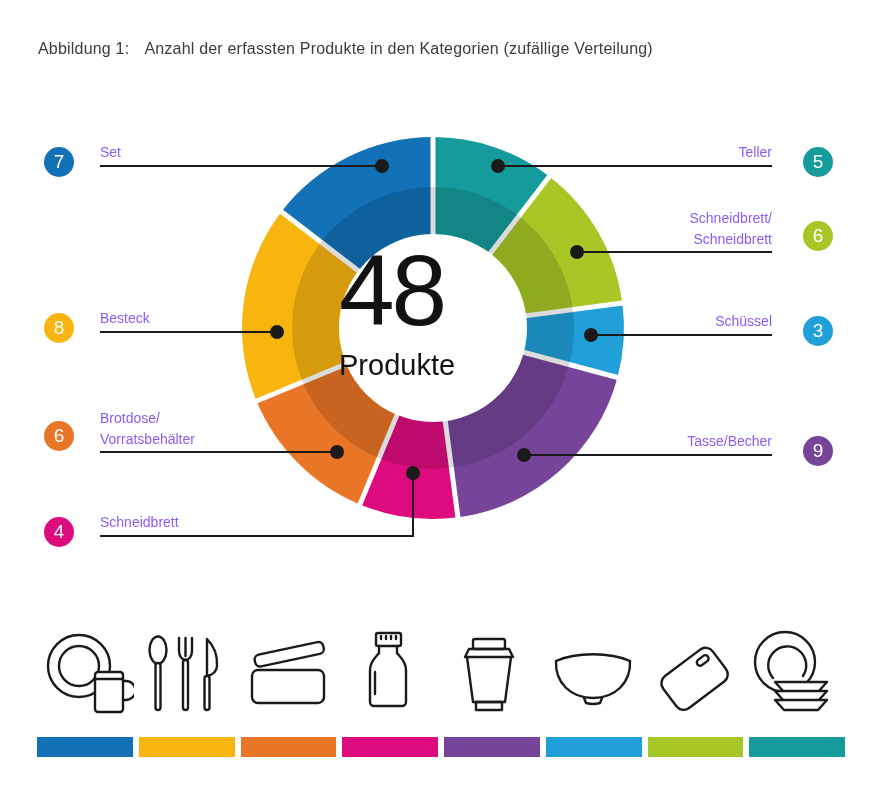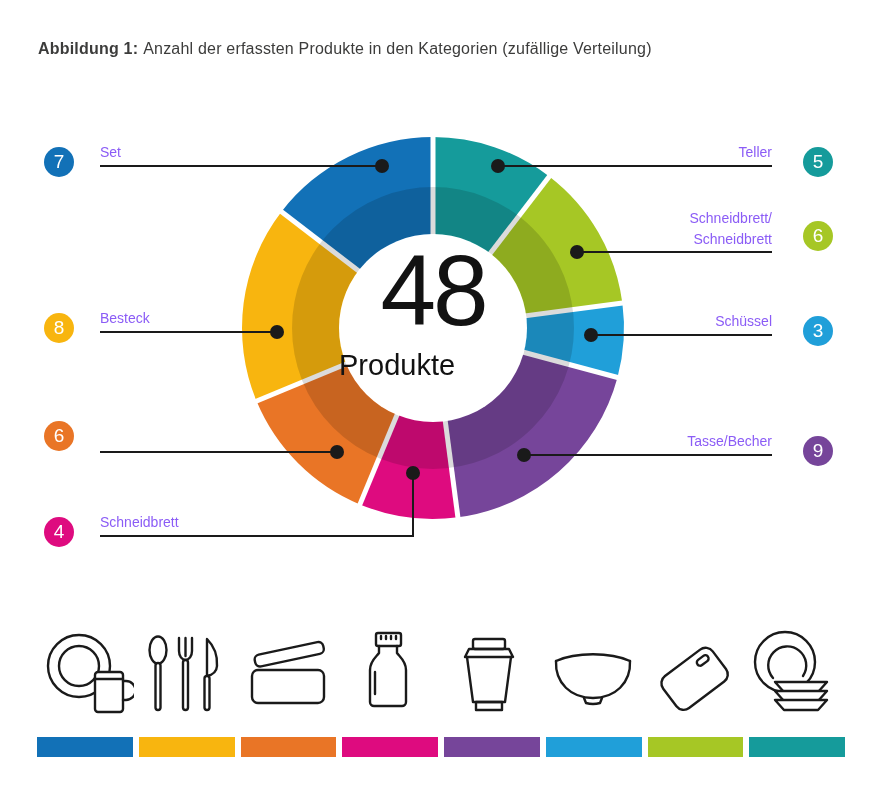--- a/index.html
+++ b/index.html
@@ -1,23 +1,23 @@
 <!DOCTYPE html>
 <html><head>
 <meta charset="utf-8">
 <style>
   *{margin:0;padding:0;box-sizing:border-box}
   html,body{background:#ffffff}
   body{font-family:"Liberation Sans",sans-serif}
   .stage{position:relative;width:880px;height:795px;background:#fff;overflow:hidden}
   .title{position:absolute;left:38px;top:40px;font-size:16px;color:#3c3c3b;letter-spacing:.2px}
-  .title b{font-weight:700}
-  .title span{margin-left:5px}
+  .title b{font-weight:400}
+  .title span{margin-left:15px}
   #donut-svg{position:absolute;left:0;top:0}
-  .center-num{position:absolute;left:339px;top:240px;width:188px;text-align:center;
+  .center-num{position:absolute;left:339px;top:240px;width:188px;text-align:left;
               font-size:100px;line-height:1;color:#121212;letter-spacing:-3px}
   .center-lbl{position:absolute;left:339px;top:349px;width:188px;text-align:left;
               font-size:29px;color:#121212}
   .lbl{position:absolute;font-size:14px;line-height:21px;color:#8b5cf6}
   .lbl.r{text-align:right}
   .badge{position:absolute;width:30px;height:30px;border-radius:50%;color:#fff;
          font-size:19px;line-height:30px;text-align:center}
   #b-teller{left:803px;top:147px}        #l-teller{right:108px;top:142px}
   #b-schneidbrett{left:803px;top:221px}  #l-schneidbrett{right:108px;top:208px}
   #b-schuessel{left:803px;top:316px}     #l-schuessel{right:108px;top:311px}
@@ -100,20 +100,24 @@
   <div class="lbl r" id="l-tasse">
     <div>Tasse/Becher</div>
   </div>
 
   <div class="badge" id="b-trinkflasche" style="background: rgb(222, 11, 127);">4</div>
   <div class="lbl" id="l-trinkflasche">
     <div>Schneidbrett</div>
   </div>
 
   <div class="badge" id="b-brotdose" style="background: rgb(233, 117, 38);">6</div>
+  <div class="lbl" id="l-brotdose">
+    <div>Brotdose/</div>
+    <div>Vorratsbehälter</div>
+  </div>
 
   <div class="badge" id="b-besteck" style="background: rgb(248, 181, 15);">8</div>
   <div class="lbl" id="l-besteck">
     <div>Besteck</div>
   </div>
 
   <div class="badge" id="b-set" style="background: rgb(18, 113, 183);">7</div>
   <div class="lbl" id="l-set">
     <div>Set</div>
   </div>

